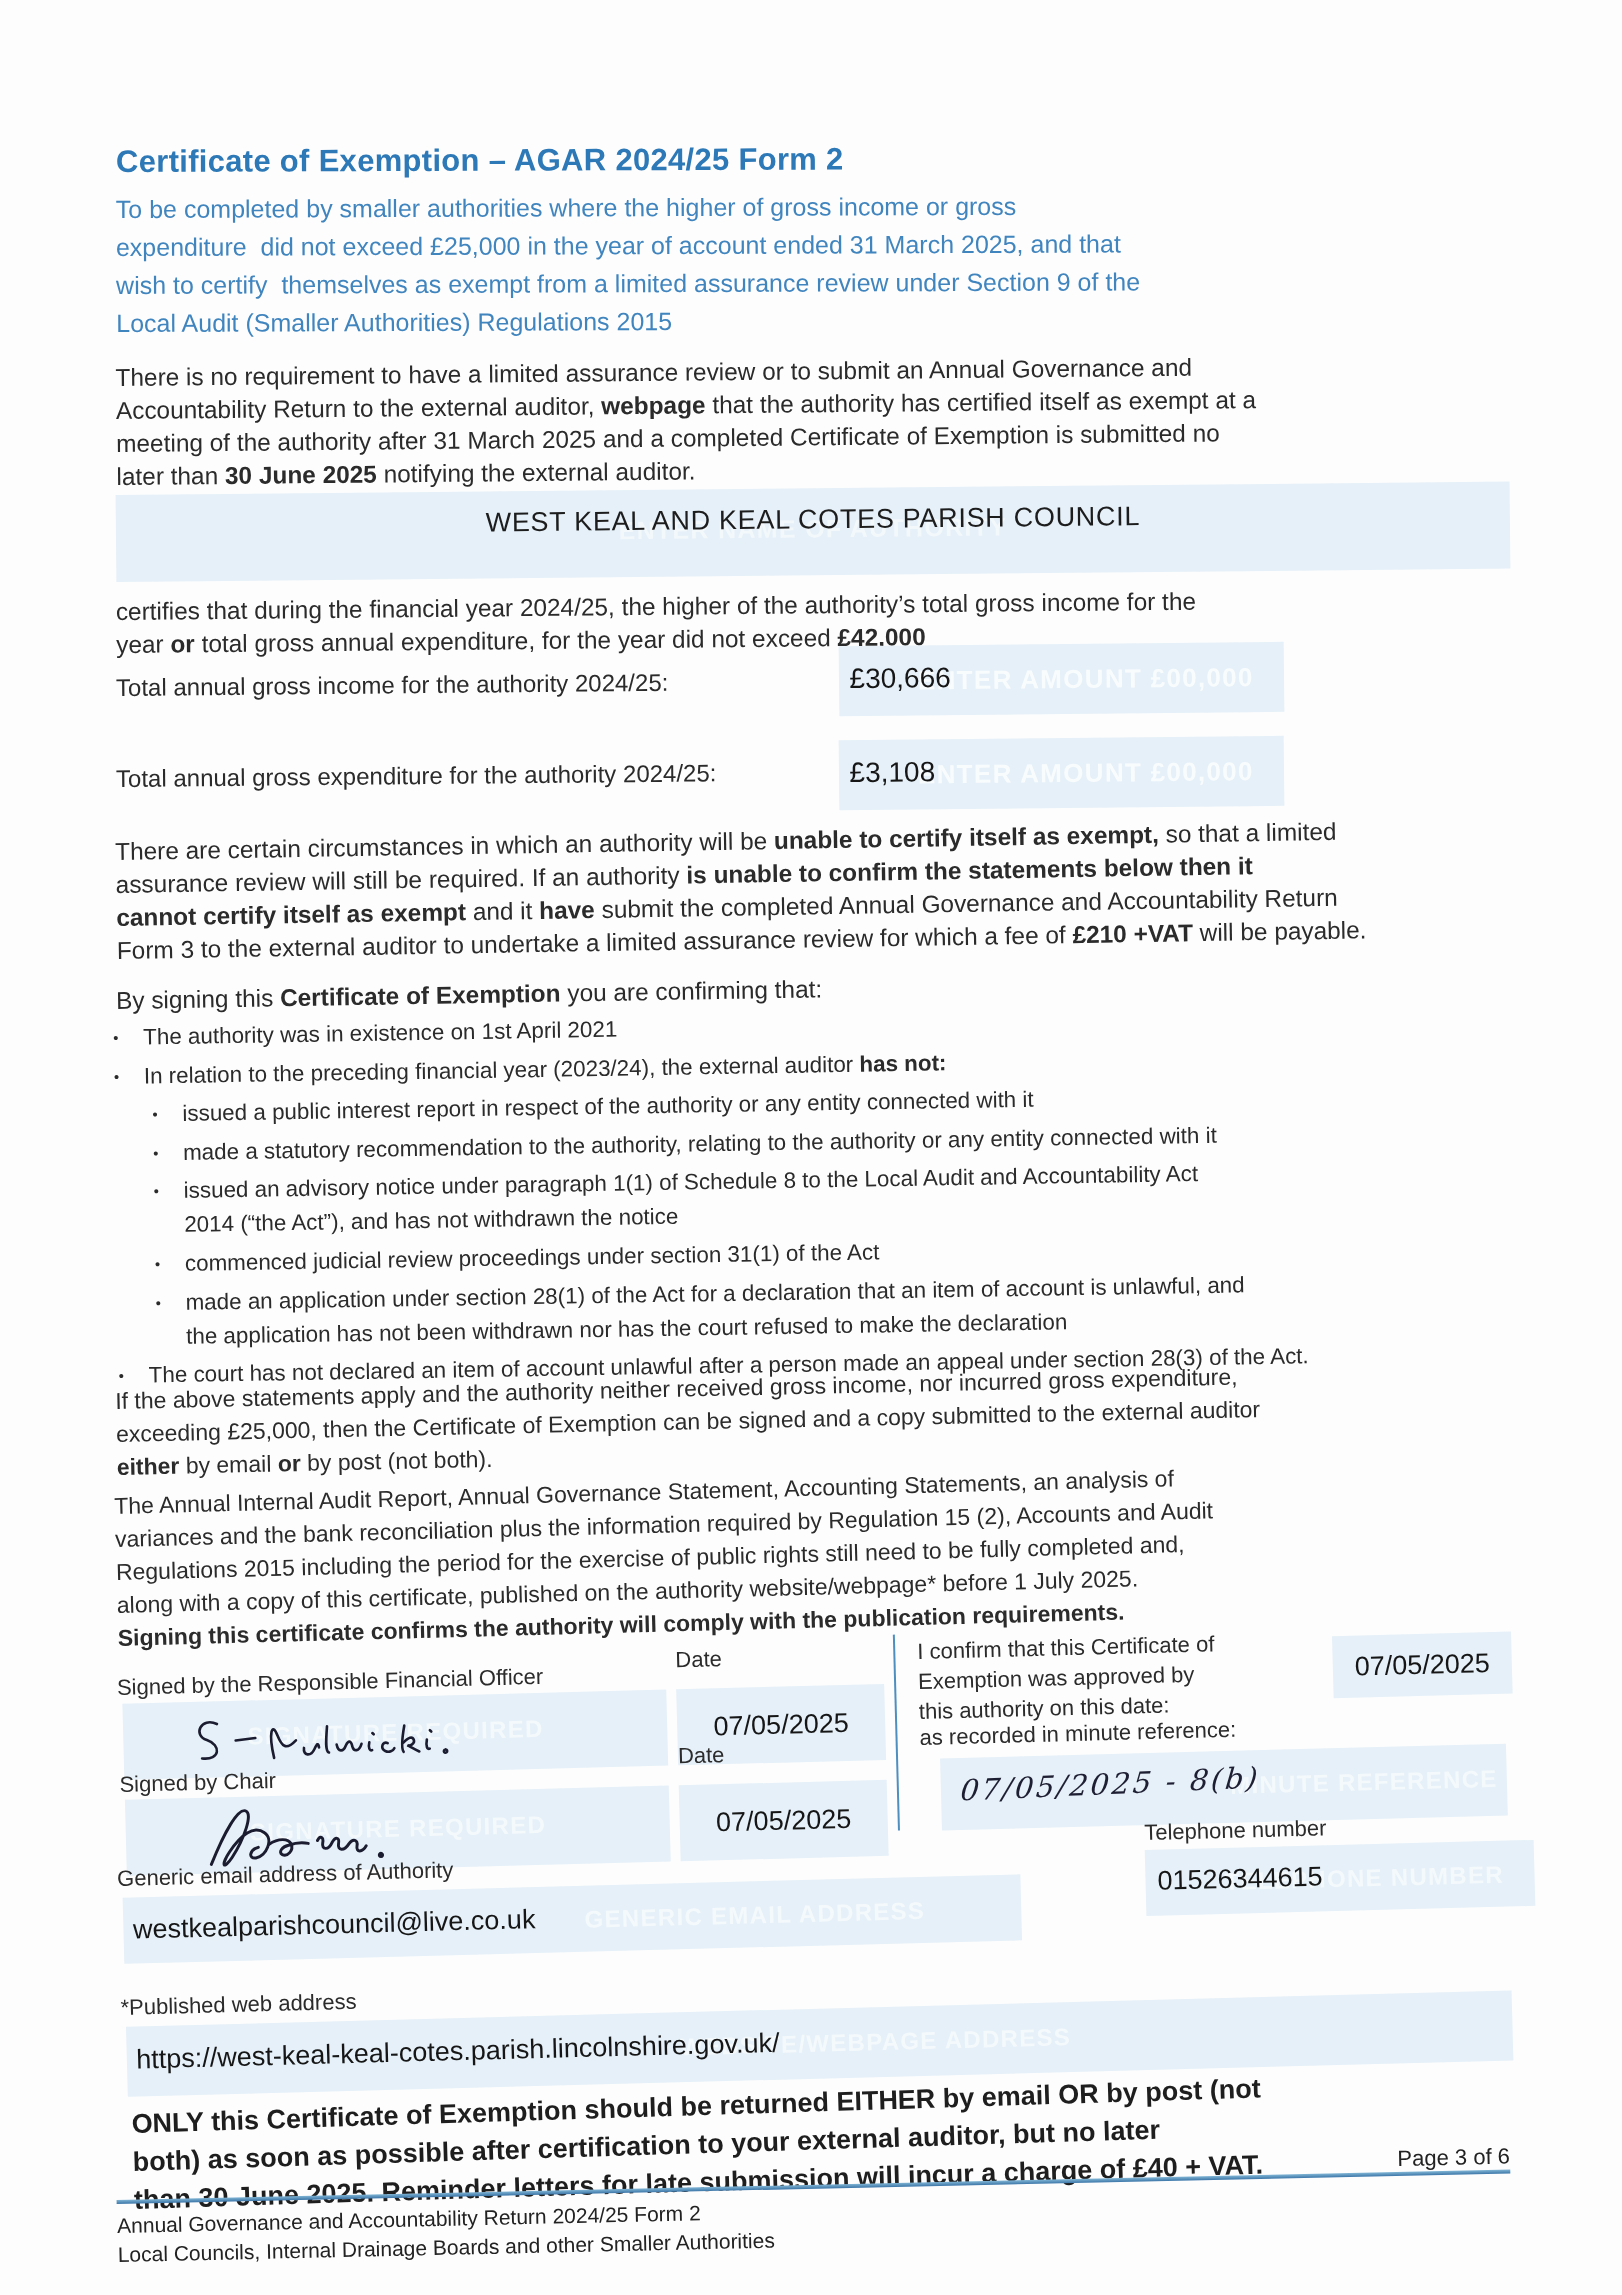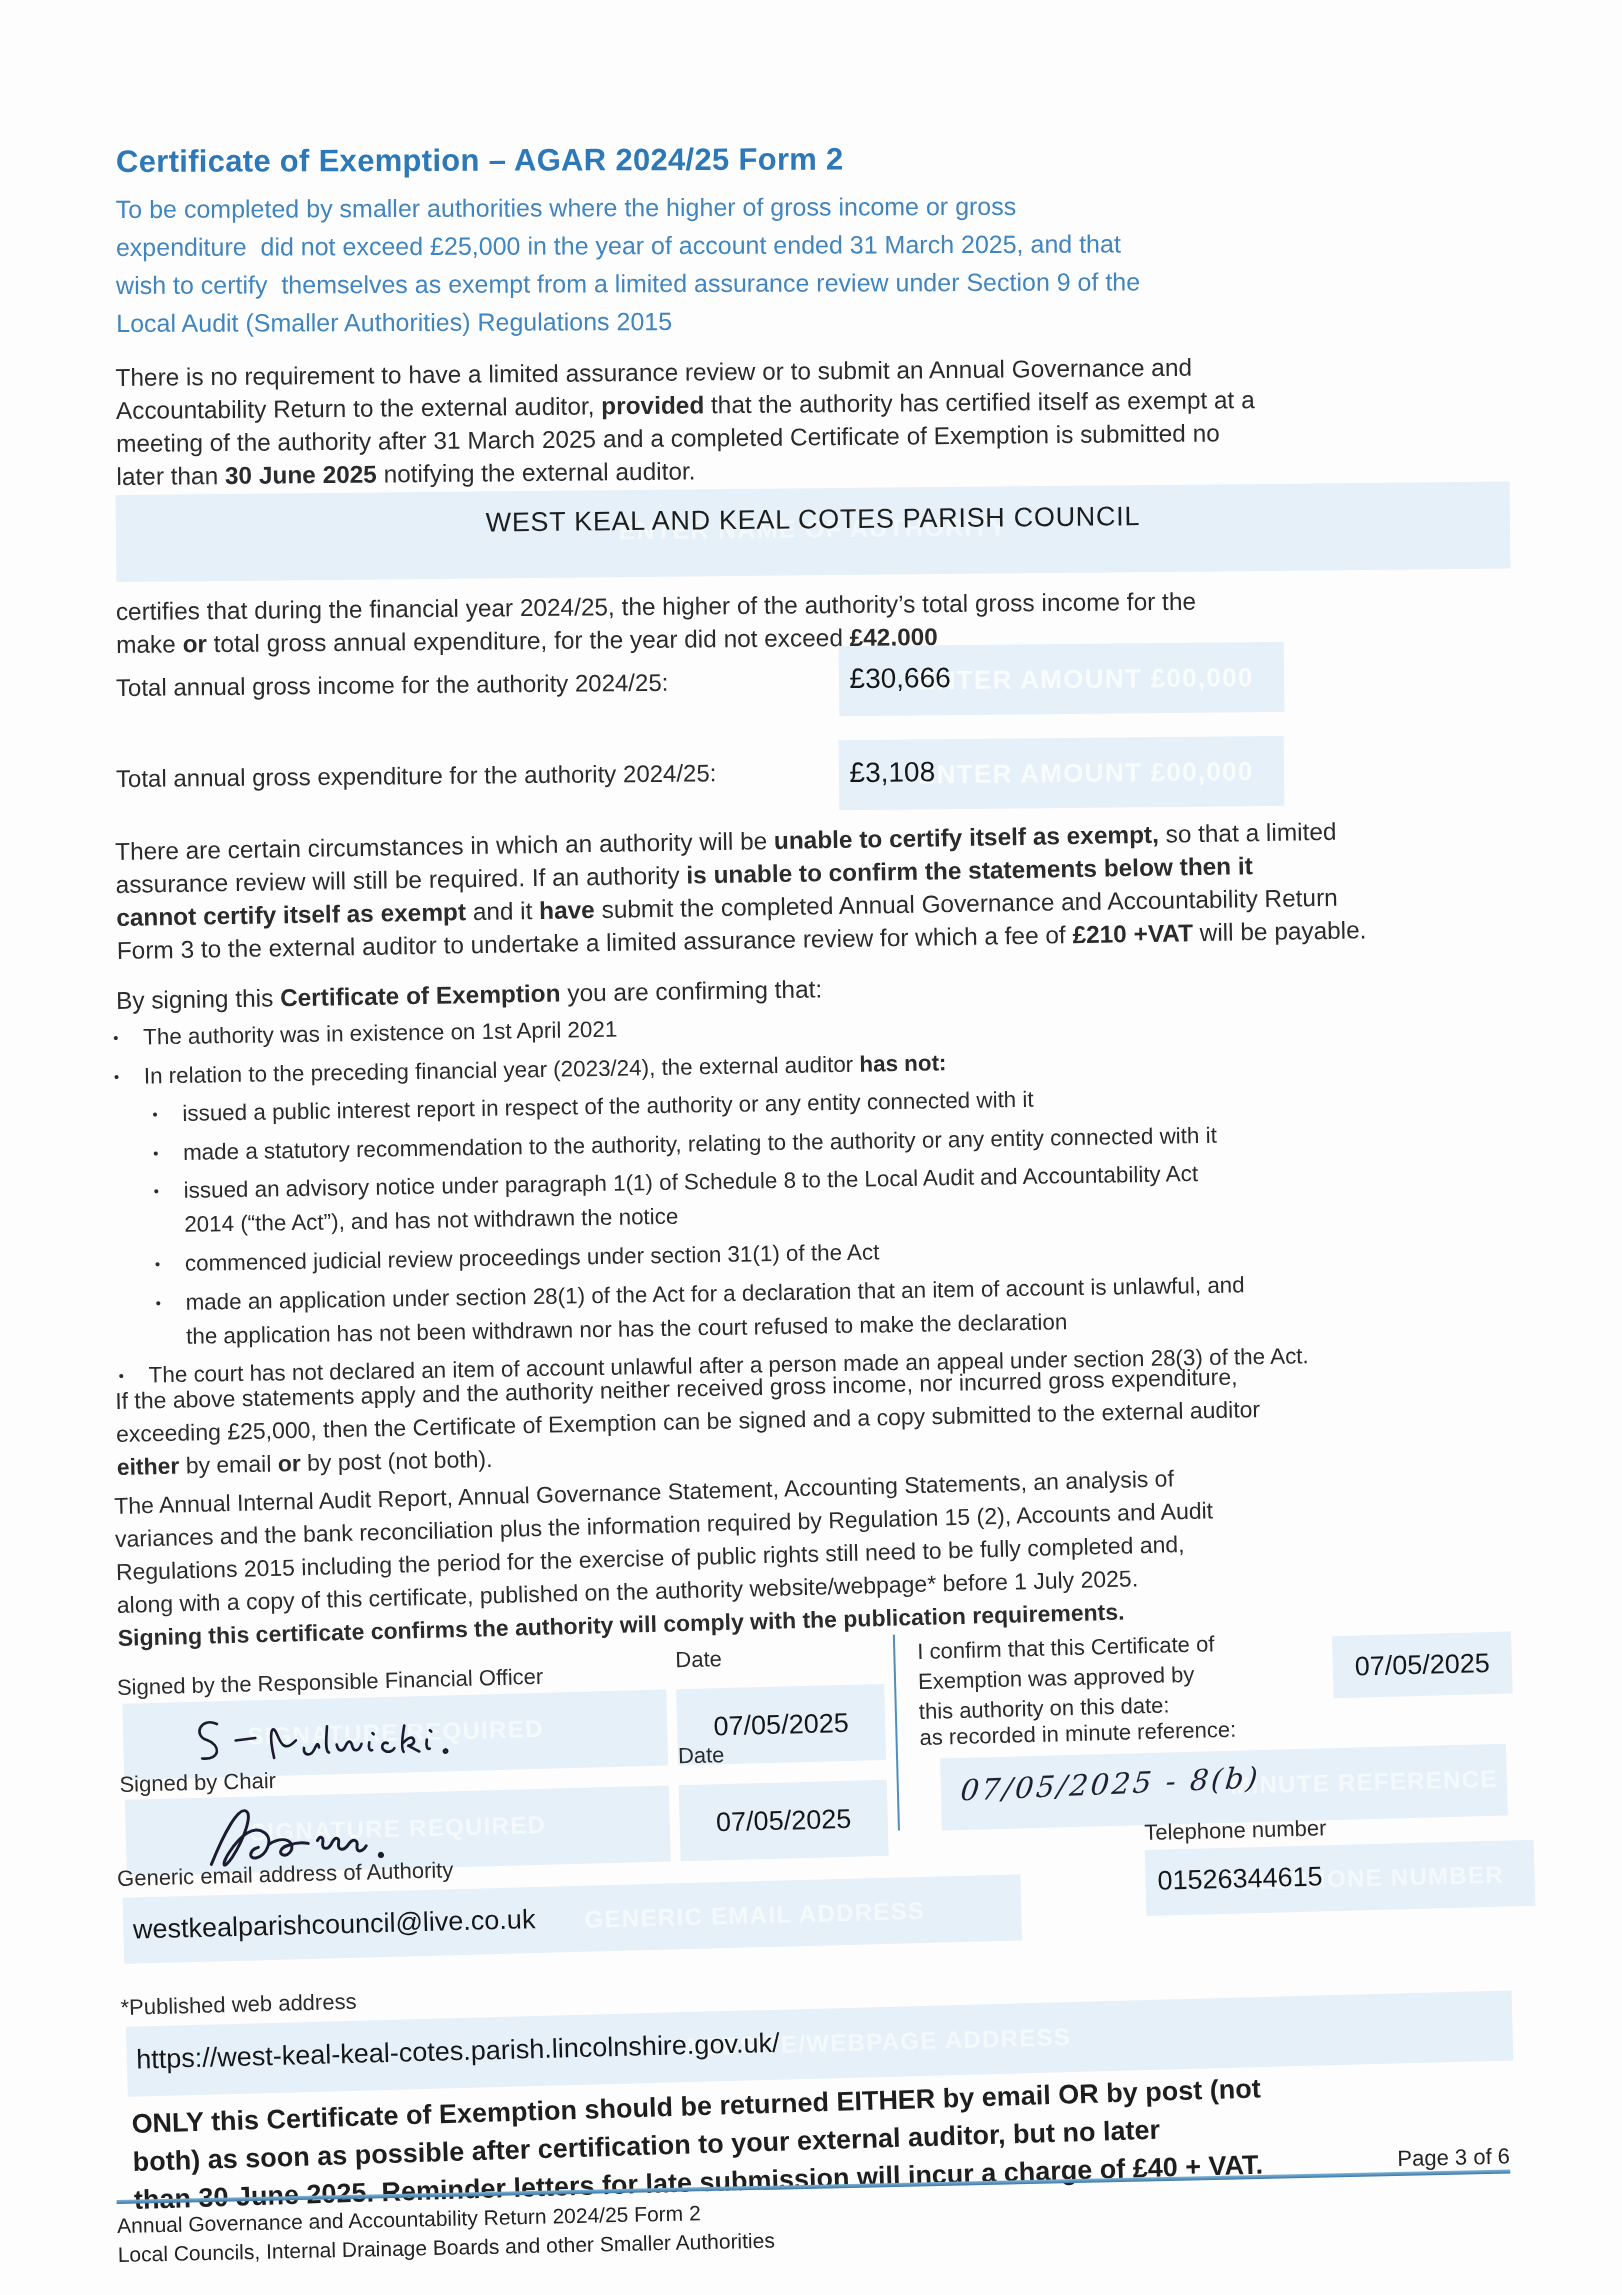--- a/index.html
+++ b/index.html
@@ -63,33 +63,33 @@
 
     <div class="sec r0 subtitle" style="top:190px;">
         <div class="tl"><span>To be completed by smaller authorities where the higher of gross income or gross</span></div>
         <div class="tl"><span>expenditure  did not exceed £25,000 in the year of account ended 31 March 2025, and that</span></div>
         <div class="tl"><span>wish to certify  themselves as exempt from a limited assurance review under Section 9 of the</span></div>
         <div class="tl"><span>Local Audit (Smaller Authorities) Regulations 2015</span></div>
       </div>
 
     <div class="sec r1 para" style="top:361px;">
         <div class="tl"><span>There is no requirement to have a limited assurance review or to submit an Annual Governance and</span></div>
-        <div class="tl"><span>Accountability Return to the external auditor, </span><b>provided</b><span> that the authority has certified itself as exempt at a</span></div>
+        <div class="tl"><span>Accountability Return to the external auditor, </span><b>webpage</b><span> that the authority has certified itself as exempt at a</span></div>
         <div class="tl"><span>meeting of the authority after 31 March 2025 and a completed Certificate of Exemption is submitted no</span></div>
         <div class="tl"><span>later than </span><b>30 June 2025</b><span> notifying the external auditor.</span></div>
       </div>
 
     <div class="sec r1 band" style="top:495px;">
       <div class="wm band-wm">ENTER NAME OF AUTHORITY</div>
       <div class="band-text">WEST KEAL AND KEAL COTES PARISH COUNCIL</div>
     </div>
 
     <div class="sec r1 para" style="top:595px;">
         <div class="tl"><span>certifies that during the financial year 2024/25, the higher of the authority’s total gross income for the</span></div>
-        <div class="tl"><span>make </span><b>or</b><span> total gross annual expenditure, for the year did not exceed </span><b>£42,000</b></div>
+        <div class="tl"><span>year </span><b>or</b><span> total gross annual expenditure, for the year did not exceed </span><b>£42,000</b></div>
       </div>
 
     <div class="sec r1 label" style="top:674px;">Total annual gross income for the authority 2024/25:</div>
     <div class="fieldbox r1" style="top:644px;left:723px;width:445px;height:70px;">
       <div class="wm amt-wm">ENTER AMOUNT £00,000</div>
       <div class="amt">£30,666</div>
     </div>
 
     <div class="sec r1 label" style="top:765px;">Total annual gross expenditure for the authority 2024/25:</div>
     <div class="fieldbox r1" style="top:738px;left:723px;width:445px;height:70px;">

